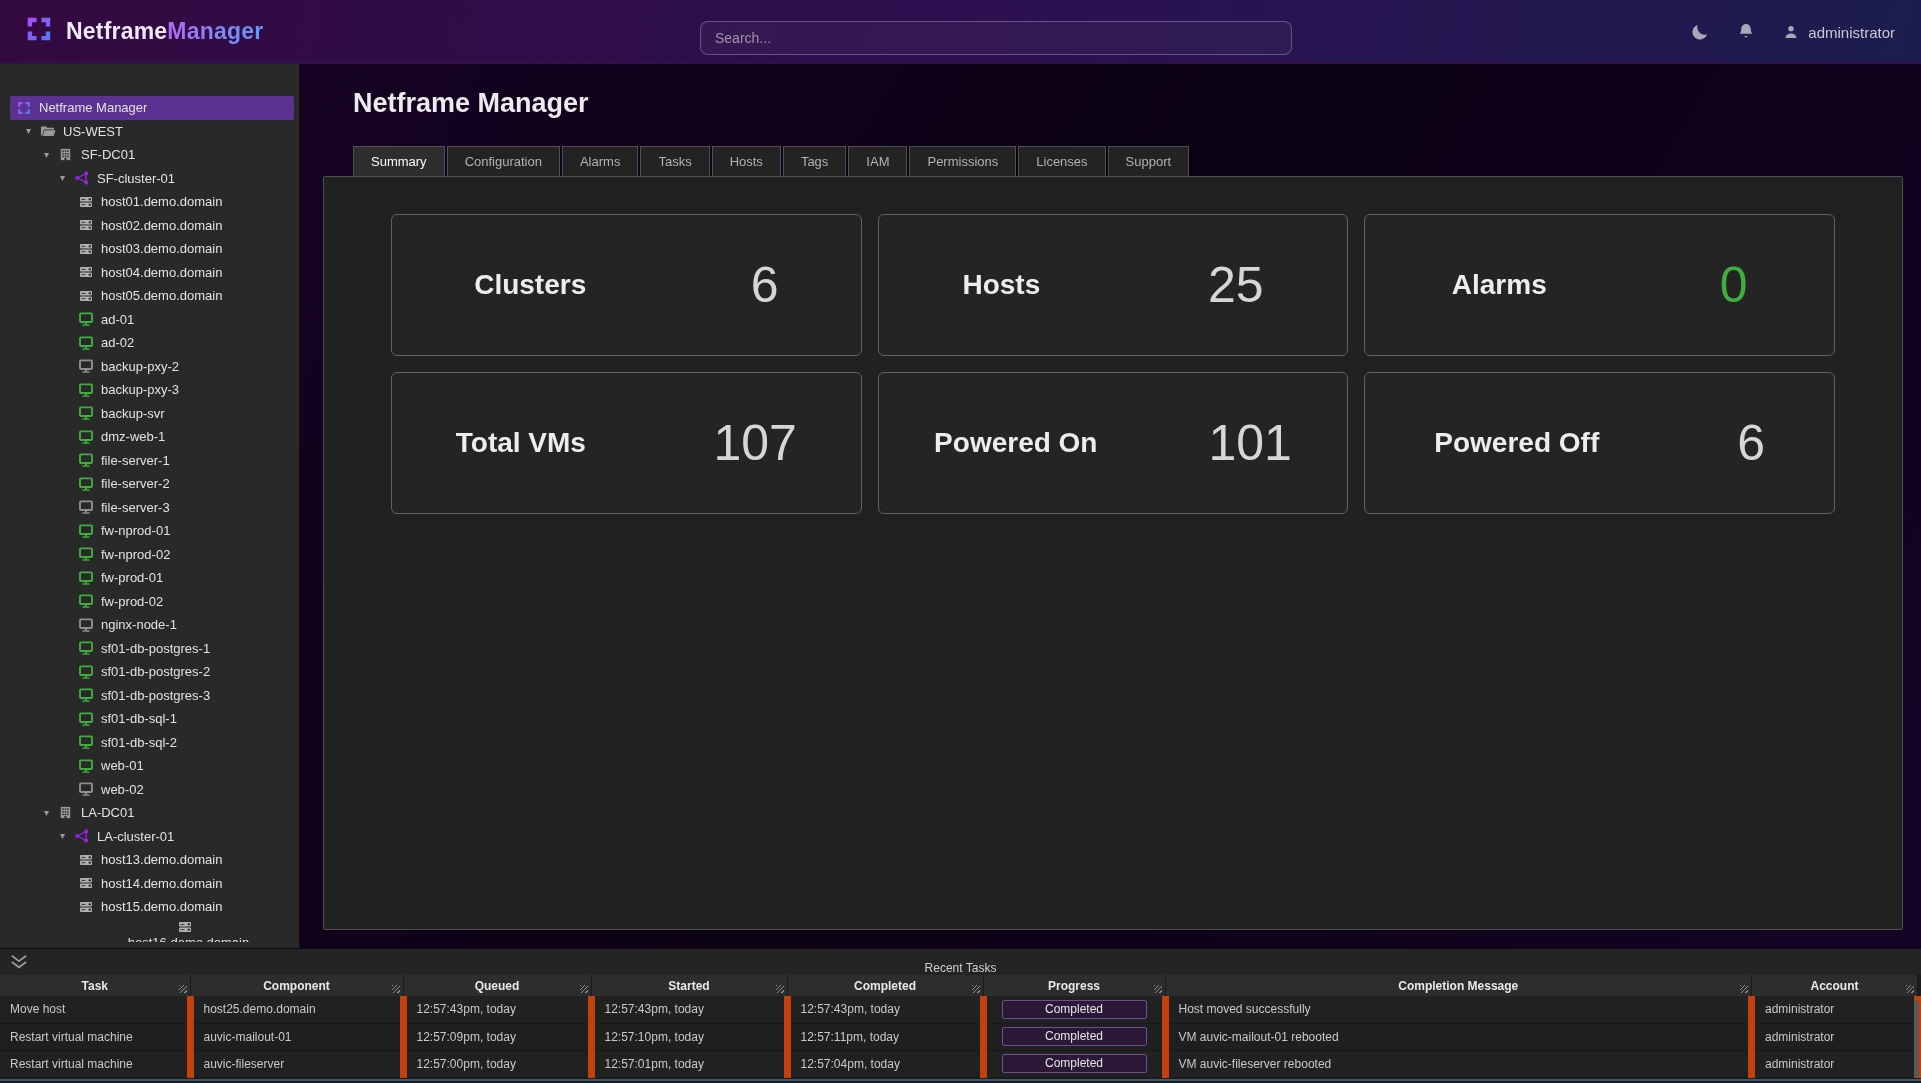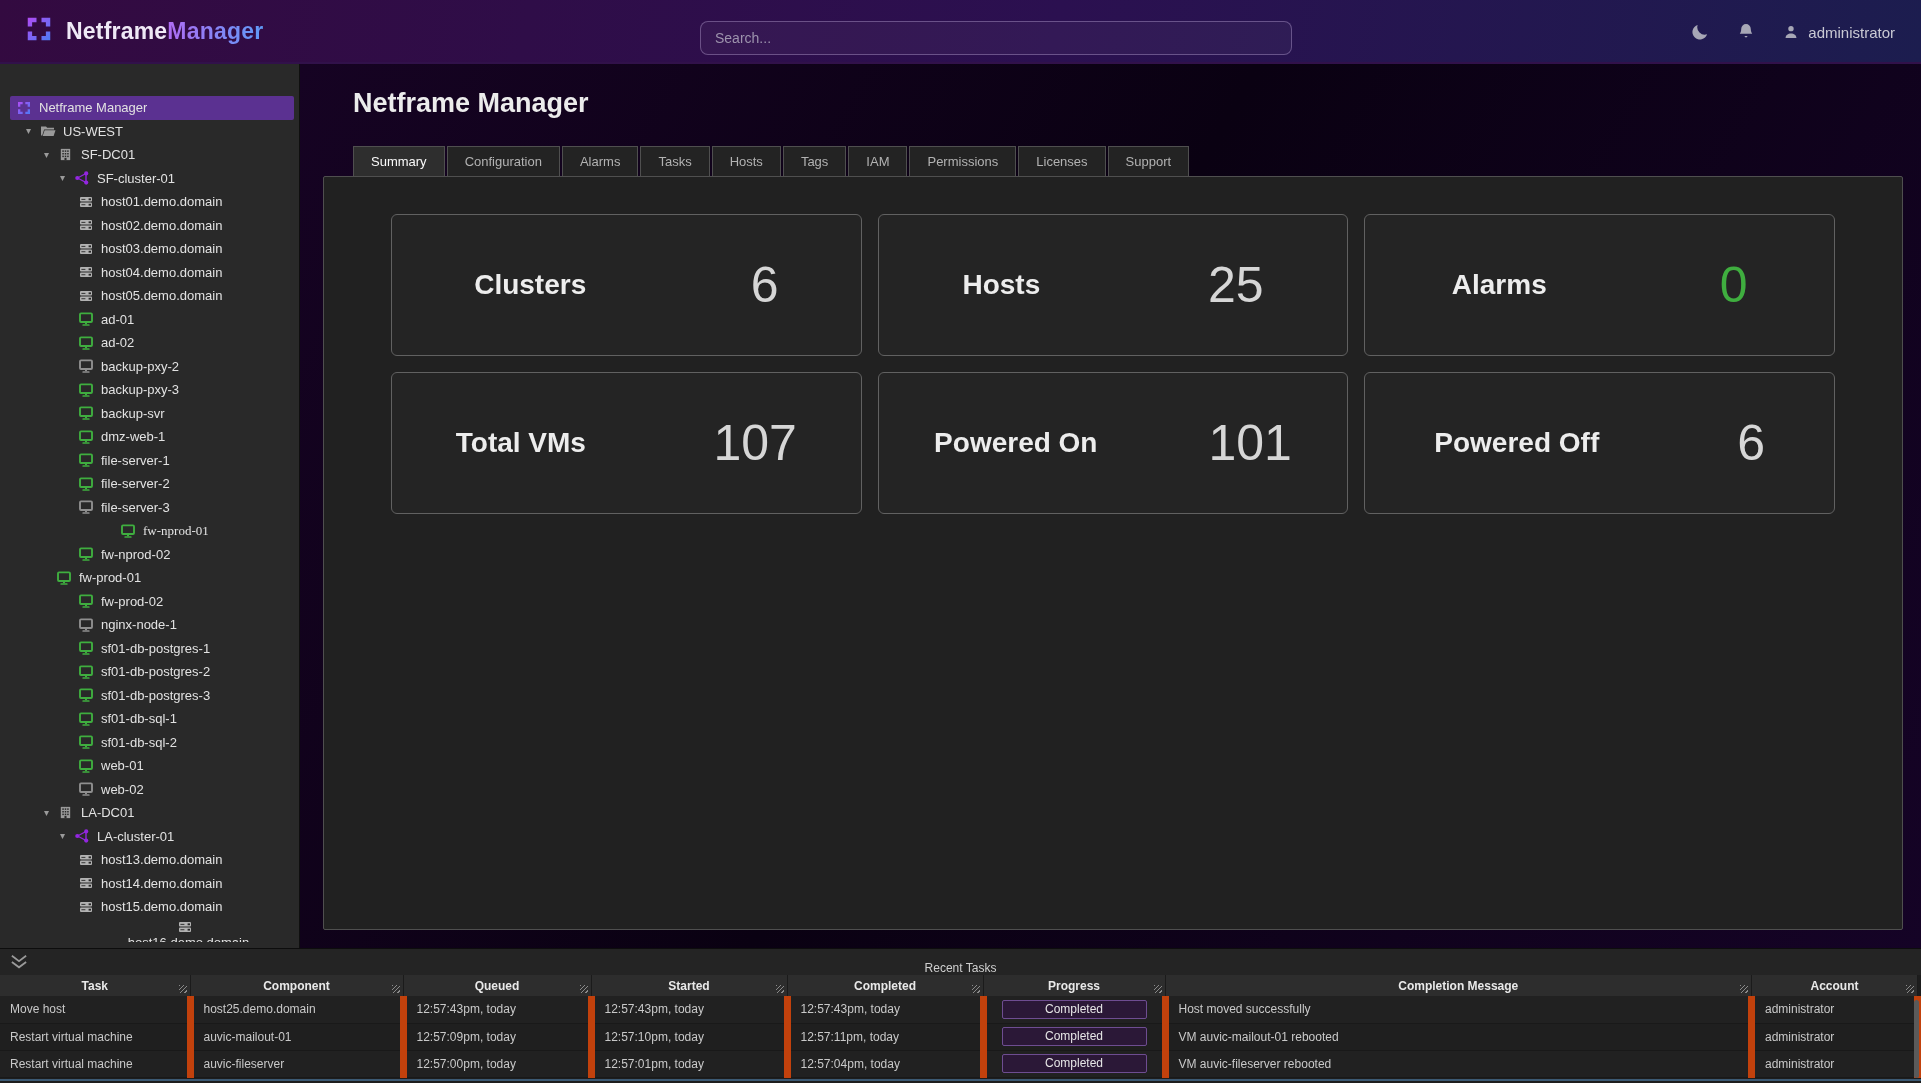--- a/index.html
+++ b/index.html
@@ -346,41 +346,41 @@
       <div class="tree-row" style="padding-left: 78px;">
         <span class="tree-icon">
           <svg width="16" height="16" viewBox="0 0 16 16">
             <rect x="2" y="2.4" width="12" height="8.6" rx="1" fill="none" stroke="#8f8f8f" stroke-width="1.9"></rect>
             <rect x="7" y="11" width="2" height="2.2" fill="#8f8f8f"></rect>
             <rect x="4.4" y="13.2" width="7.2" height="1.6" rx="0.6" fill="#8f8f8f"></rect>
           </svg>
         </span>
         <span class="tree-label">file-server-3</span>
       </div>
-      <div class="tree-row" style="padding-left: 120px; font-family: Liberation Serif, serif;">
+      <div class="tree-row" style="padding-left: 78px;">
         <span class="tree-icon">
           <svg width="16" height="16" viewBox="0 0 16 16">
             <rect x="2" y="2.4" width="12" height="8.6" rx="1" fill="none" stroke="#3fae3f" stroke-width="1.9"></rect>
             <rect x="7" y="11" width="2" height="2.2" fill="#3fae3f"></rect>
             <rect x="4.4" y="13.2" width="7.2" height="1.6" rx="0.6" fill="#3fae3f"></rect>
           </svg>
         </span>
         <span class="tree-label">fw-nprod-01</span>
       </div>
       <div class="tree-row" style="padding-left: 78px;">
         <span class="tree-icon">
           <svg width="16" height="16" viewBox="0 0 16 16">
             <rect x="2" y="2.4" width="12" height="8.6" rx="1" fill="none" stroke="#3fae3f" stroke-width="1.9"></rect>
             <rect x="7" y="11" width="2" height="2.2" fill="#3fae3f"></rect>
             <rect x="4.4" y="13.2" width="7.2" height="1.6" rx="0.6" fill="#3fae3f"></rect>
           </svg>
         </span>
         <span class="tree-label">fw-nprod-02</span>
       </div>
-      <div class="tree-row" style="padding-left: 56px;">
+      <div class="tree-row" style="padding-left: 78px;">
         <span class="tree-icon">
           <svg width="16" height="16" viewBox="0 0 16 16">
             <rect x="2" y="2.4" width="12" height="8.6" rx="1" fill="none" stroke="#3fae3f" stroke-width="1.9"></rect>
             <rect x="7" y="11" width="2" height="2.2" fill="#3fae3f"></rect>
             <rect x="4.4" y="13.2" width="7.2" height="1.6" rx="0.6" fill="#3fae3f"></rect>
           </svg>
         </span>
         <span class="tree-label">fw-prod-01</span>
       </div>
       <div class="tree-row" style="padding-left: 78px;">

